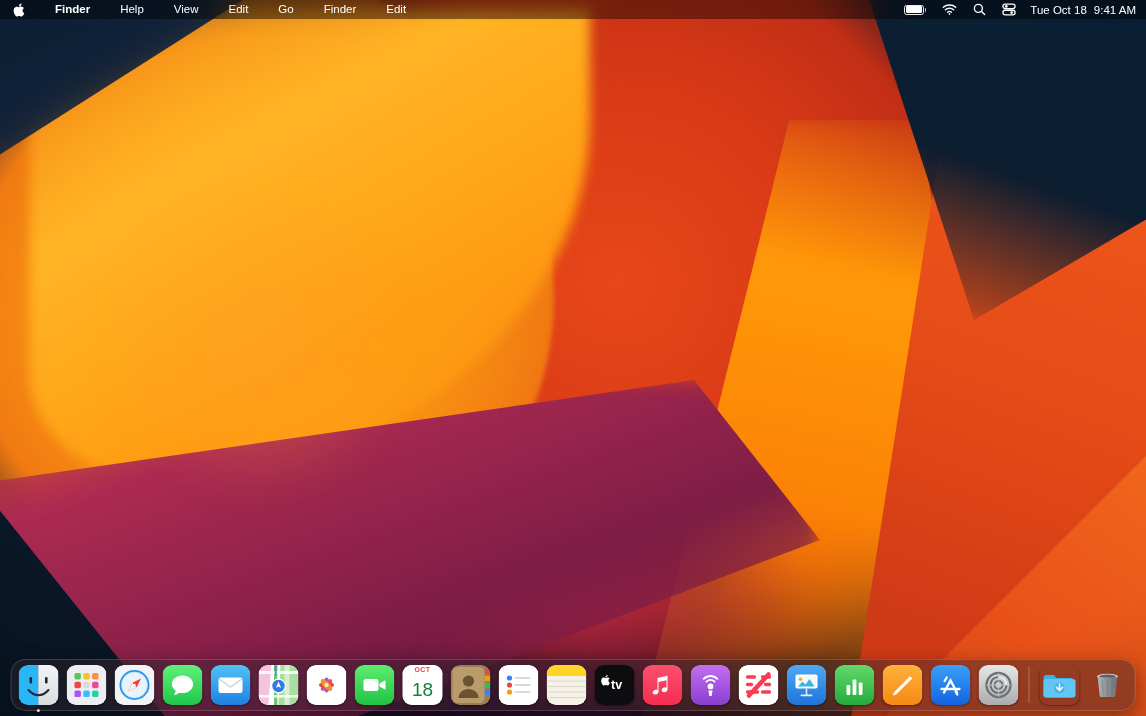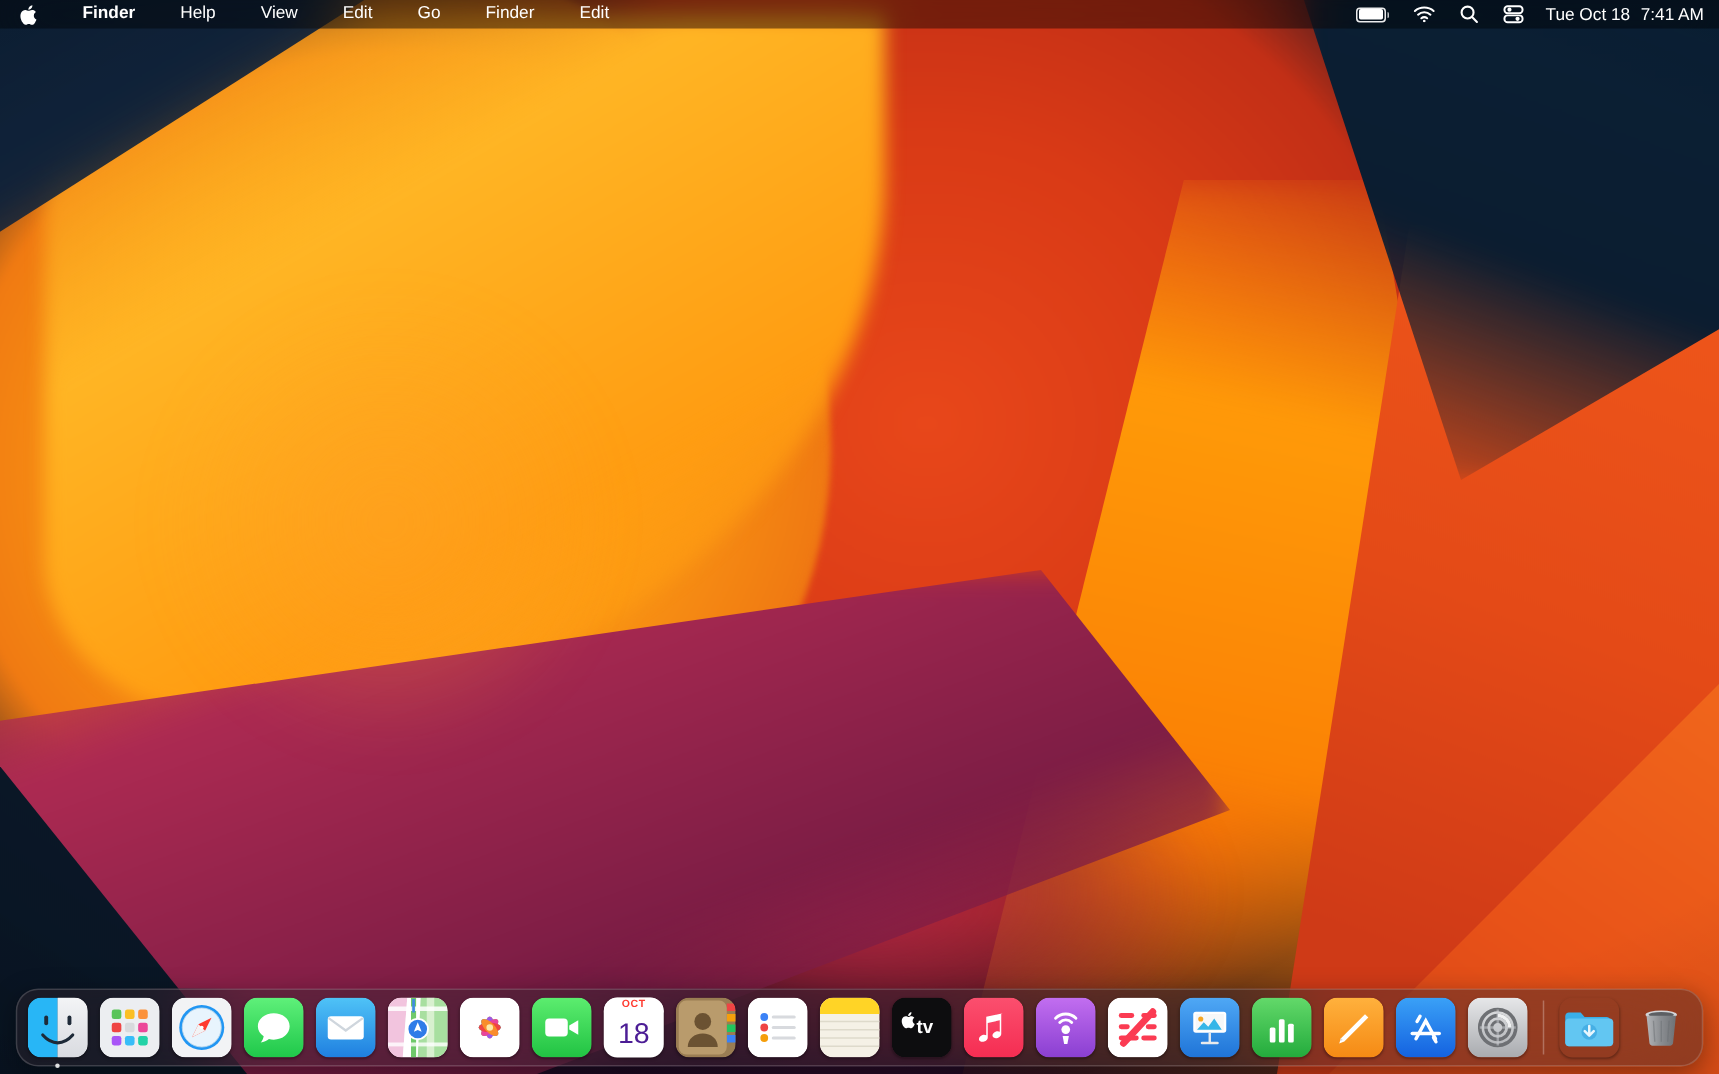--- a/index.html
+++ b/index.html
@@ -245,21 +245,21 @@
       <div class="mb-stat">
         <svg width="14" height="13" viewBox="0 0 15 14" fill="none" stroke="#fff" stroke-width="1.4" stroke-linecap="round">
           <rect x="1" y="1.2" width="13" height="5" rx="2.3"></rect>
           <circle cx="4.6" cy="3.7" r="1.5" fill="#fff" stroke="none"></circle>
           <rect x="1" y="7.8" width="13" height="5" rx="2.3"></rect>
           <circle cx="10.4" cy="10.3" r="1.5" fill="#fff" stroke="none"></circle>
         </svg>
       </div>
       <div class="mb-clock">
         <span>Tue Oct 18</span>
-        <span>7:41 AM</span>
+        <span>9:41 AM</span>
       </div>
     </div>
   </div>
 
   <div id="dock">
 
     <div class="dock-item">
       <span class="dock-icon">
         <svg viewBox="0 0 40 40">
           <defs>
@@ -407,21 +407,21 @@
           <path d="M25 18.6l6-3.4v9.6l-6-3.4z" fill="#fff"></path>
         </svg>
       </span>
     </div>
 
     <div class="dock-item">
       <span class="dock-icon" style="background:#fff;display:flex;flex-direction:column;">
         <span style="height:10px;background:#fff;display:block;border-radius:9px 9px 0 0;
                      color:#ff3b30;font-size:7px;font-weight:bold;text-align:center;line-height:10px;letter-spacing:.4px;">OCT</span>
         <span style="flex:1;display:flex;align-items:center;justify-content:center;
-                     color:#4c1d95;font-size:19px;line-height:1;padding-bottom:2px;">18</span>
+                     color:#15803d;font-size:19px;line-height:1;padding-bottom:2px;">18</span>
       </span>
     </div>
 
     <div class="dock-item">
       <span class="dock-icon">
         <svg viewBox="0 0 40 40">
           <defs>
               <clipPath id="cc">
                 <rect width="40" height="40" rx="9"></rect>
               </clipPath>

